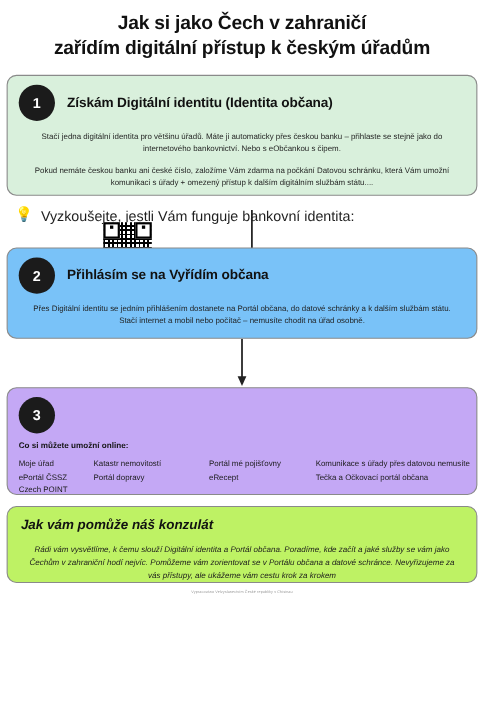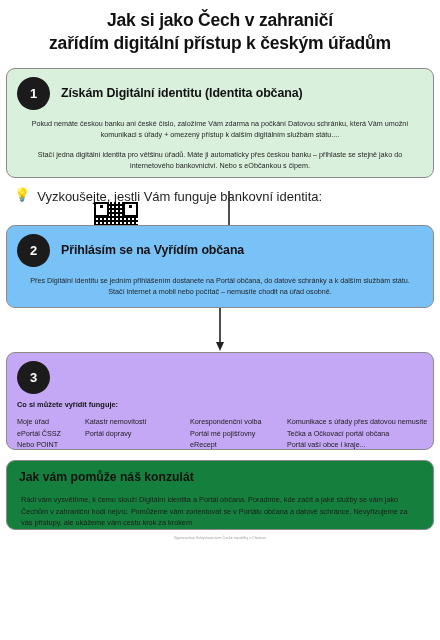--- a/index.html
+++ b/index.html
@@ -41,21 +41,21 @@
   
   .card {
     border: 1.5px solid #8a8a8a;
     border-radius: 9px;
     box-sizing: border-box;
     position: relative;
   }
   .card-green  { background: #d9f0dc; }
   .card-blue   { background: #79c2f8; }
   .card-purple { background: #c4a8f5; }
-  .card-pink   { background: #15803d; }
+  .card-pink   { background: #bef264; font-style: italic; }
 
   .card-head {
     display: flex;
     align-items: center;
     gap: 11px;
     padding: 8px 10px 0 10px;
   }
   .step-badge {
     width: 33px;
     height: 33px;
@@ -174,21 +174,21 @@
   
   .consulate { height: 84px; }
   .consulate-title {
     font-size: 12.2px;
     font-weight: bold;
     color: #111111;
     padding: 9px 0 0 12px;
   }
   .consulate-body {
     padding: 10px 14px 0 14px;
-    text-align: left;
+    text-align: center;
     font-size: 7.3px;
     line-height: 1.6;
     color: #1b1b1b;
   }
 
   
   .footer {
     text-align: center;
     font-size: 3.4px;
     color: #9a9a9a;
@@ -205,22 +205,22 @@
     <div class="title-line">Jak si jako Čech v zahraničí</div>
     <div class="title-line">zařídím digitální přístup k českým úřadům</div>
   </div>
 
   <div class="card card-green step1">
     <div class="card-head">
       <div class="step-badge">1</div>
       <div class="card-title">Získám Digitální identitu (Identita občana)</div>
     </div>
     <div class="card-body">
+      <p>Stačí jedna digitální identita pro většinu úřadů. Máte ji automaticky přes českou banku – přihlaste se stejně jako do internetového bankovnictví. Nebo s eObčankou s čipem.</p>
       <p>Pokud nemáte českou banku ani české číslo, založíme Vám zdarma na počkání Datovou schránku, která Vám umožní komunikaci s úřady + omezený přístup k dalším digitálním službám státu....</p>
-      <p>Stačí jedna digitální identita pro většinu úřadů. Máte ji automaticky přes českou banku – přihlaste se stejně jako do internetového bankovnictví. Nebo s eObčankou s čipem.</p>
     </div>
   </div>
 
   <div class="tip-row">
     <span class="bulb-icon">💡</span>
     <span class="tip-text">Vyzkoušejte, jestli Vám funguje bankovní identita:</span>
     <div class="qr">
       <span class="qr-eye tl">
           <i></i>
         </span>
@@ -251,40 +251,38 @@
     <svg class="arrow-svg" width="16" height="44" viewBox="0 0 16 44">
       <line x1="8" y1="0" x2="8" y2="35" stroke="#222" stroke-width="1.6"></line>
       <path d="M8 43 L4 34 L12 34 Z" fill="#222"></path>
     </svg>
   </div>
 
   <div class="card card-purple step3">
     <div class="card-head">
       <div class="step-badge">3</div>
     </div>
-    <div class="sub-label">Co si můžete vyřídit funguje:</div>
+    <div class="sub-label">Co si můžete umožní online:</div>
     <div class="svc-grid">
       <div class="svc-col">
         <div>Moje úřad</div>
         <div>ePortál ČSSZ</div>
-        <div>Nebo POINT</div>
+        <div>Czech POINT</div>
       </div>
       <div class="svc-col">
         <div>Katastr nemovitostí</div>
         <div>Portál dopravy</div>
       </div>
       <div class="svc-col">
-        <div>Korespondenční volba</div>
         <div>Portál mé pojišťovny</div>
         <div>eRecept</div>
       </div>
       <div class="svc-col">
         <div>Komunikace s úřady přes datovou nemusíte</div>
         <div>Tečka a Očkovací portál občana</div>
-        <div>Portál vaší obce i kraje...</div>
       </div>
     </div>
   </div>
 
   <div class="card card-pink consulate" style="margin-top:10px;">
     <div class="consulate-title">Jak vám pomůže náš konzulát</div>
     <div class="consulate-body">Rádi vám vysvětlíme, k čemu slouží Digitální identita a Portál občana. Poradíme, kde začít a jaké služby se vám jako Čechům v zahraniční hodí nejvíc. Pomůžeme vám zorientovat se v Portálu občana a datové schránce. Nevyřizujeme za vás přístupy, ale ukážeme vám cestu krok za krokem</div>
   </div>
 
   <div class="footer">Vypracováno Velvyslanectvím České republiky v Chisinau</div>

